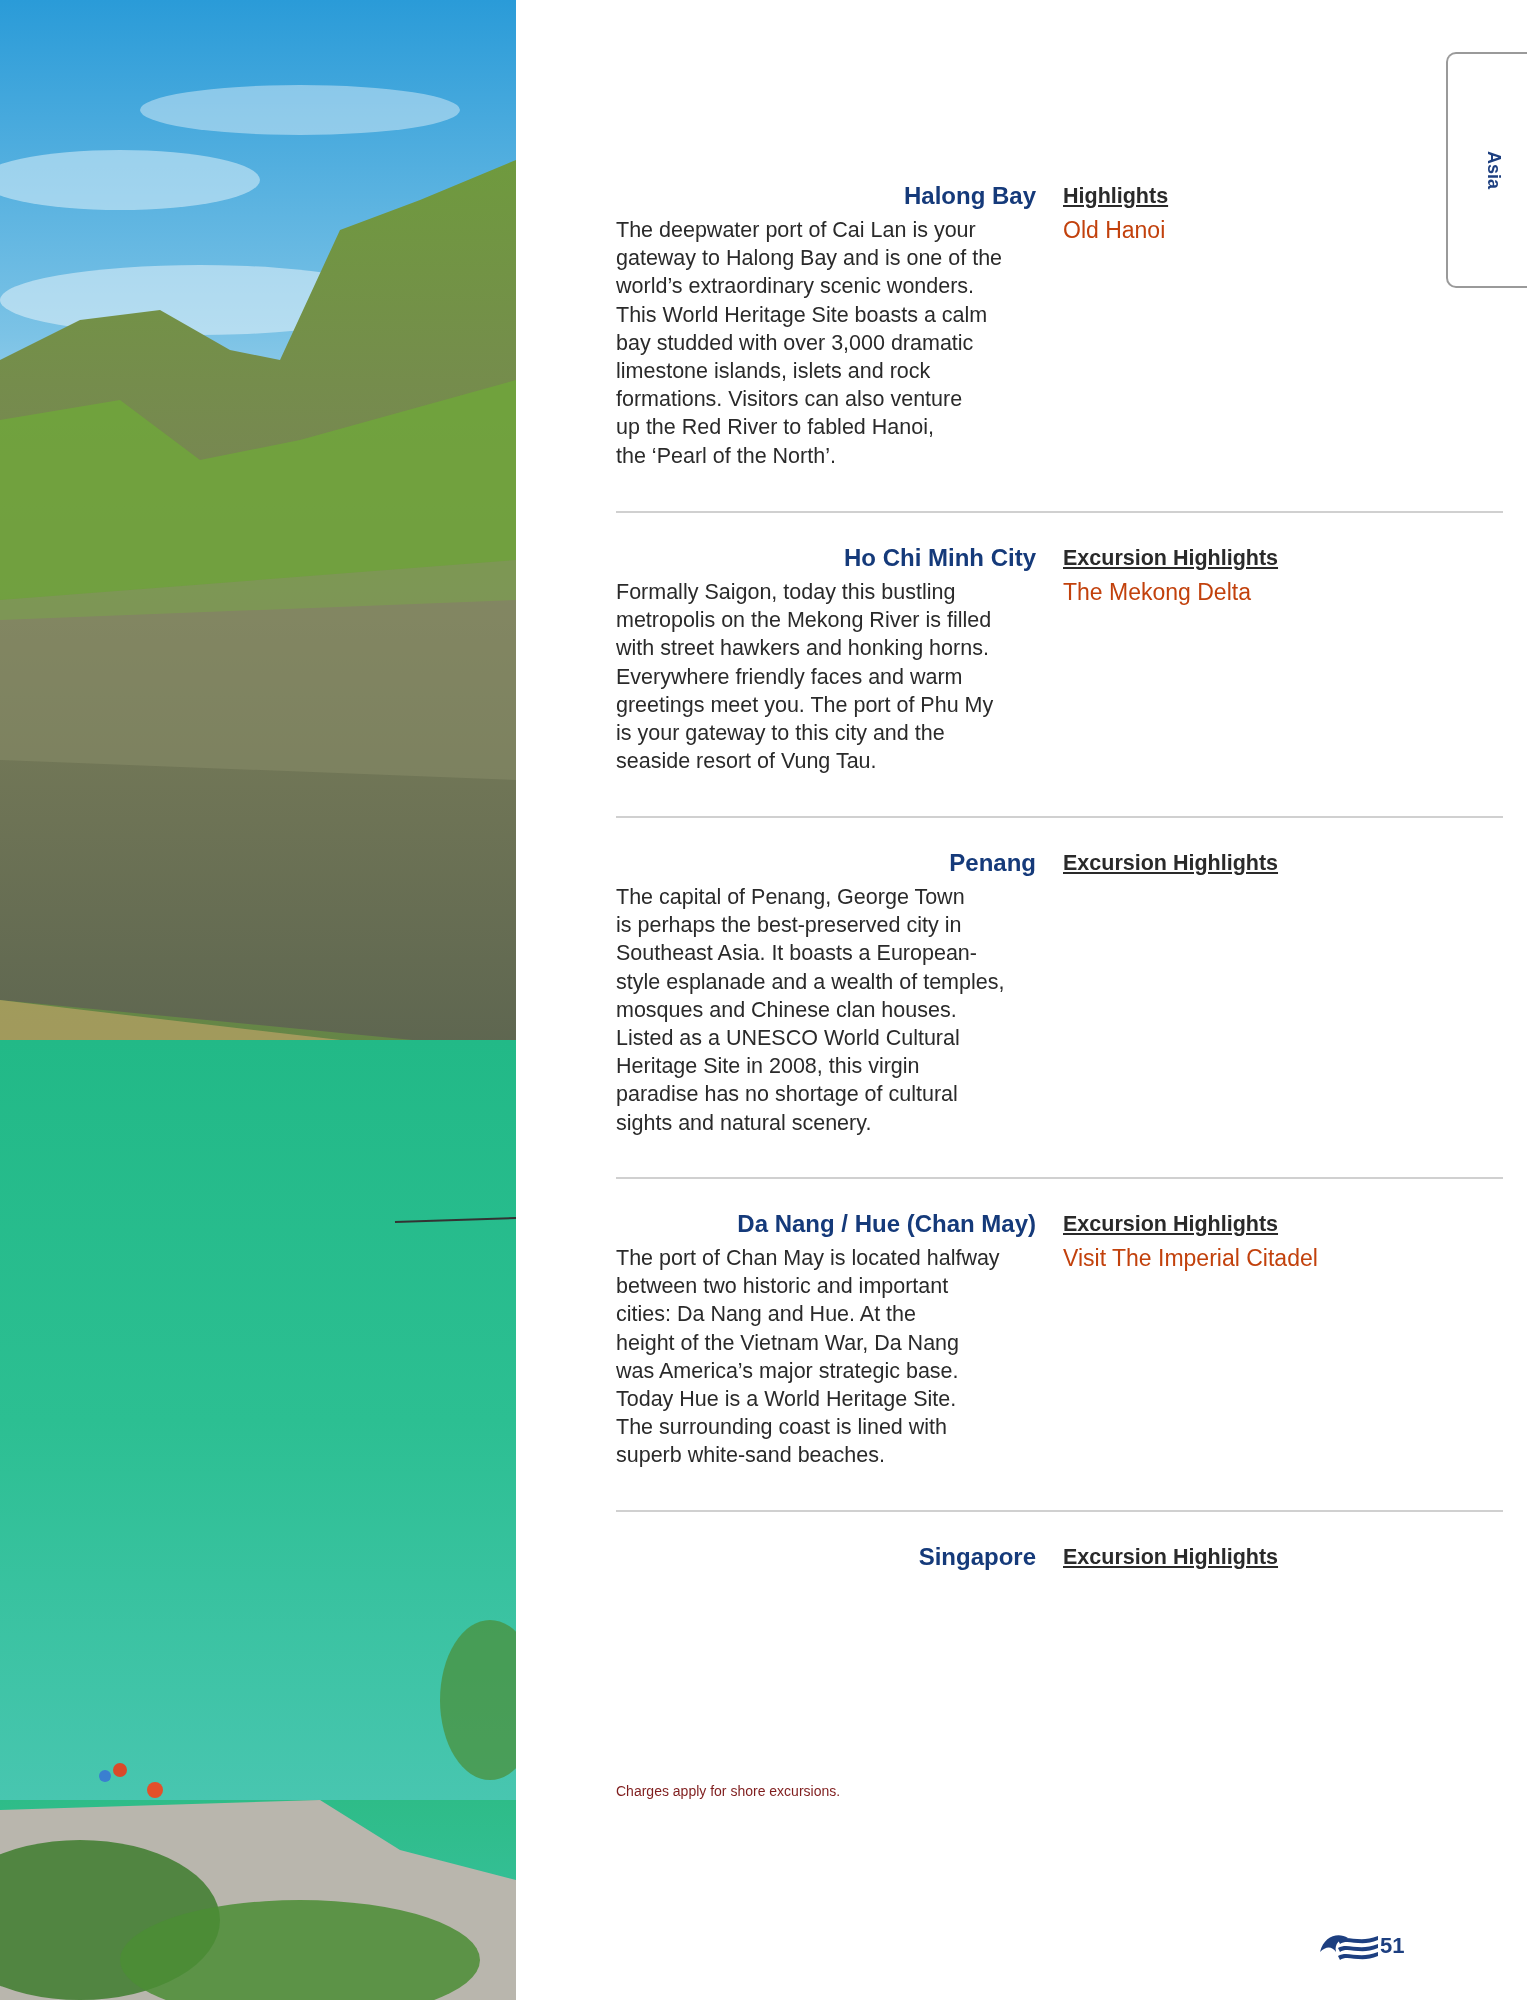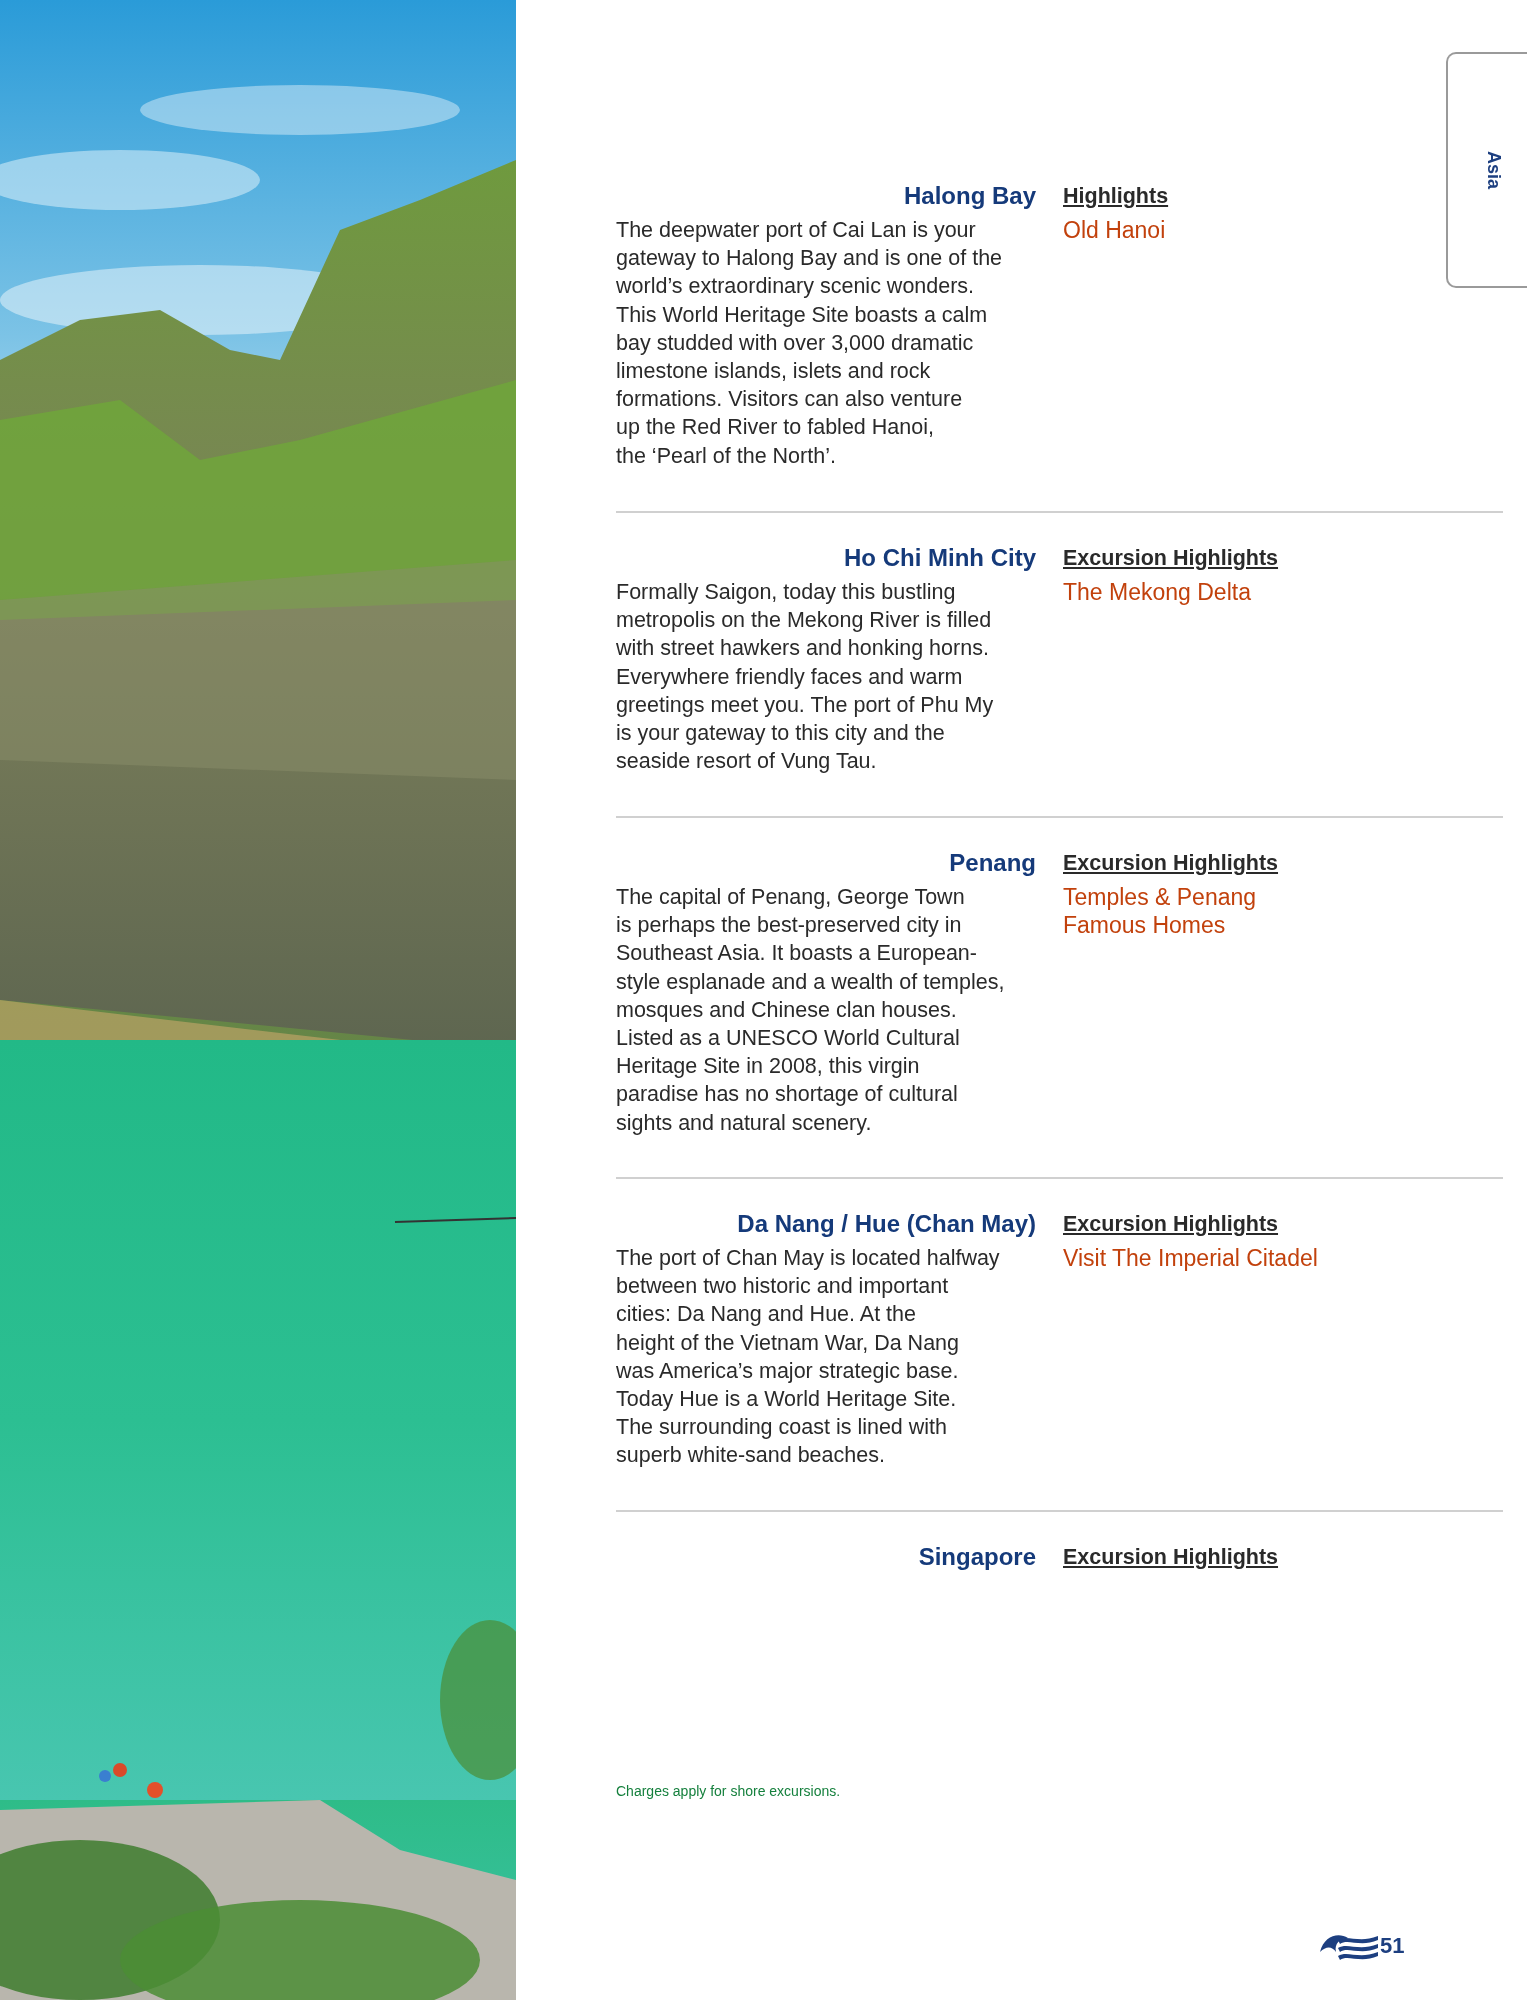--- a/index.html
+++ b/index.html
@@ -18,21 +18,21 @@
   .section { position: absolute; left: 0; width: 887px; }
   .section .left { position: absolute; left: 0; top: 0; width: 420px; }
   .section .right { position: absolute; left: 447px; top: 0; width: 400px; }
   .title {
     font-size: 24px; font-weight: bold; color: #153a7a; line-height: 28px; margin: 0 0 6px 0; text-align: right;
   }
   .desc { font-size: 21.5px; line-height: 28.2px; color: #2a2a2a; margin: 0; white-space: pre-line; }
   .hl-label { font-size: 21.5px; font-weight: bold; color: #2a2a2a; line-height: 28px; margin: 0 0 6px 0; text-decoration: underline; }
   .hl-value { font-size: 23px; line-height: 28.2px; color: #c2410c; white-space: pre-line; margin: 0; }
   .divider { position: absolute; left: 0; width: 887px; height: 0; border-top: 2px solid #d0d0d0; }
-  .note { position: absolute; left: 0; font-size: 14px; color: #15803d; }
+  .note { position: absolute; left: 0; font-size: 14px; color: #7f1d1d; }
   .tab {
     position: absolute; left: 1446px; top: 52px; width: 90px; height: 232px;
     border: 2px solid #9a9a9a; border-right: none; border-radius: 10px 0 0 10px; background: #fff;
   }
   .tab span {
     position: absolute; left: 50%; top: 50%;
     transform: translate(-50%,-50%) rotate(90deg);
     color: #1d3f80; font-size: 18px; font-weight: bold; white-space: nowrap;
   }
   .footer { position: absolute; left: 1318px; top: 1930px; display: flex; align-items: center; }
@@ -132,22 +132,20 @@
 Southeast Asia. It boasts a European-
 style esplanade and a wealth of temples,
 mosques and Chinese clan houses.
 Listed as a UNESCO World Cultural
 Heritage Site in 2008, this virgin
 paradise has no shortage of cultural
 sights and natural scenery.</p>
     </div>
     <div class="right">
       <div class="hl-label">Excursion Highlights</div>
-      <p class="hl-value">Temples &amp; Penang
-Famous Homes</p>
     </div>
   </div>
   <div class="divider" style="top:1177px;"></div>
 
   <div class="section" style="top:1210px;">
     <div class="left">
       <h2 class="title">Da Nang / Hue (Chan May)</h2>
       <p class="desc">The port of Chan May is located halfway
 between two historic and important
 cities: Da Nang and Hue. At the

